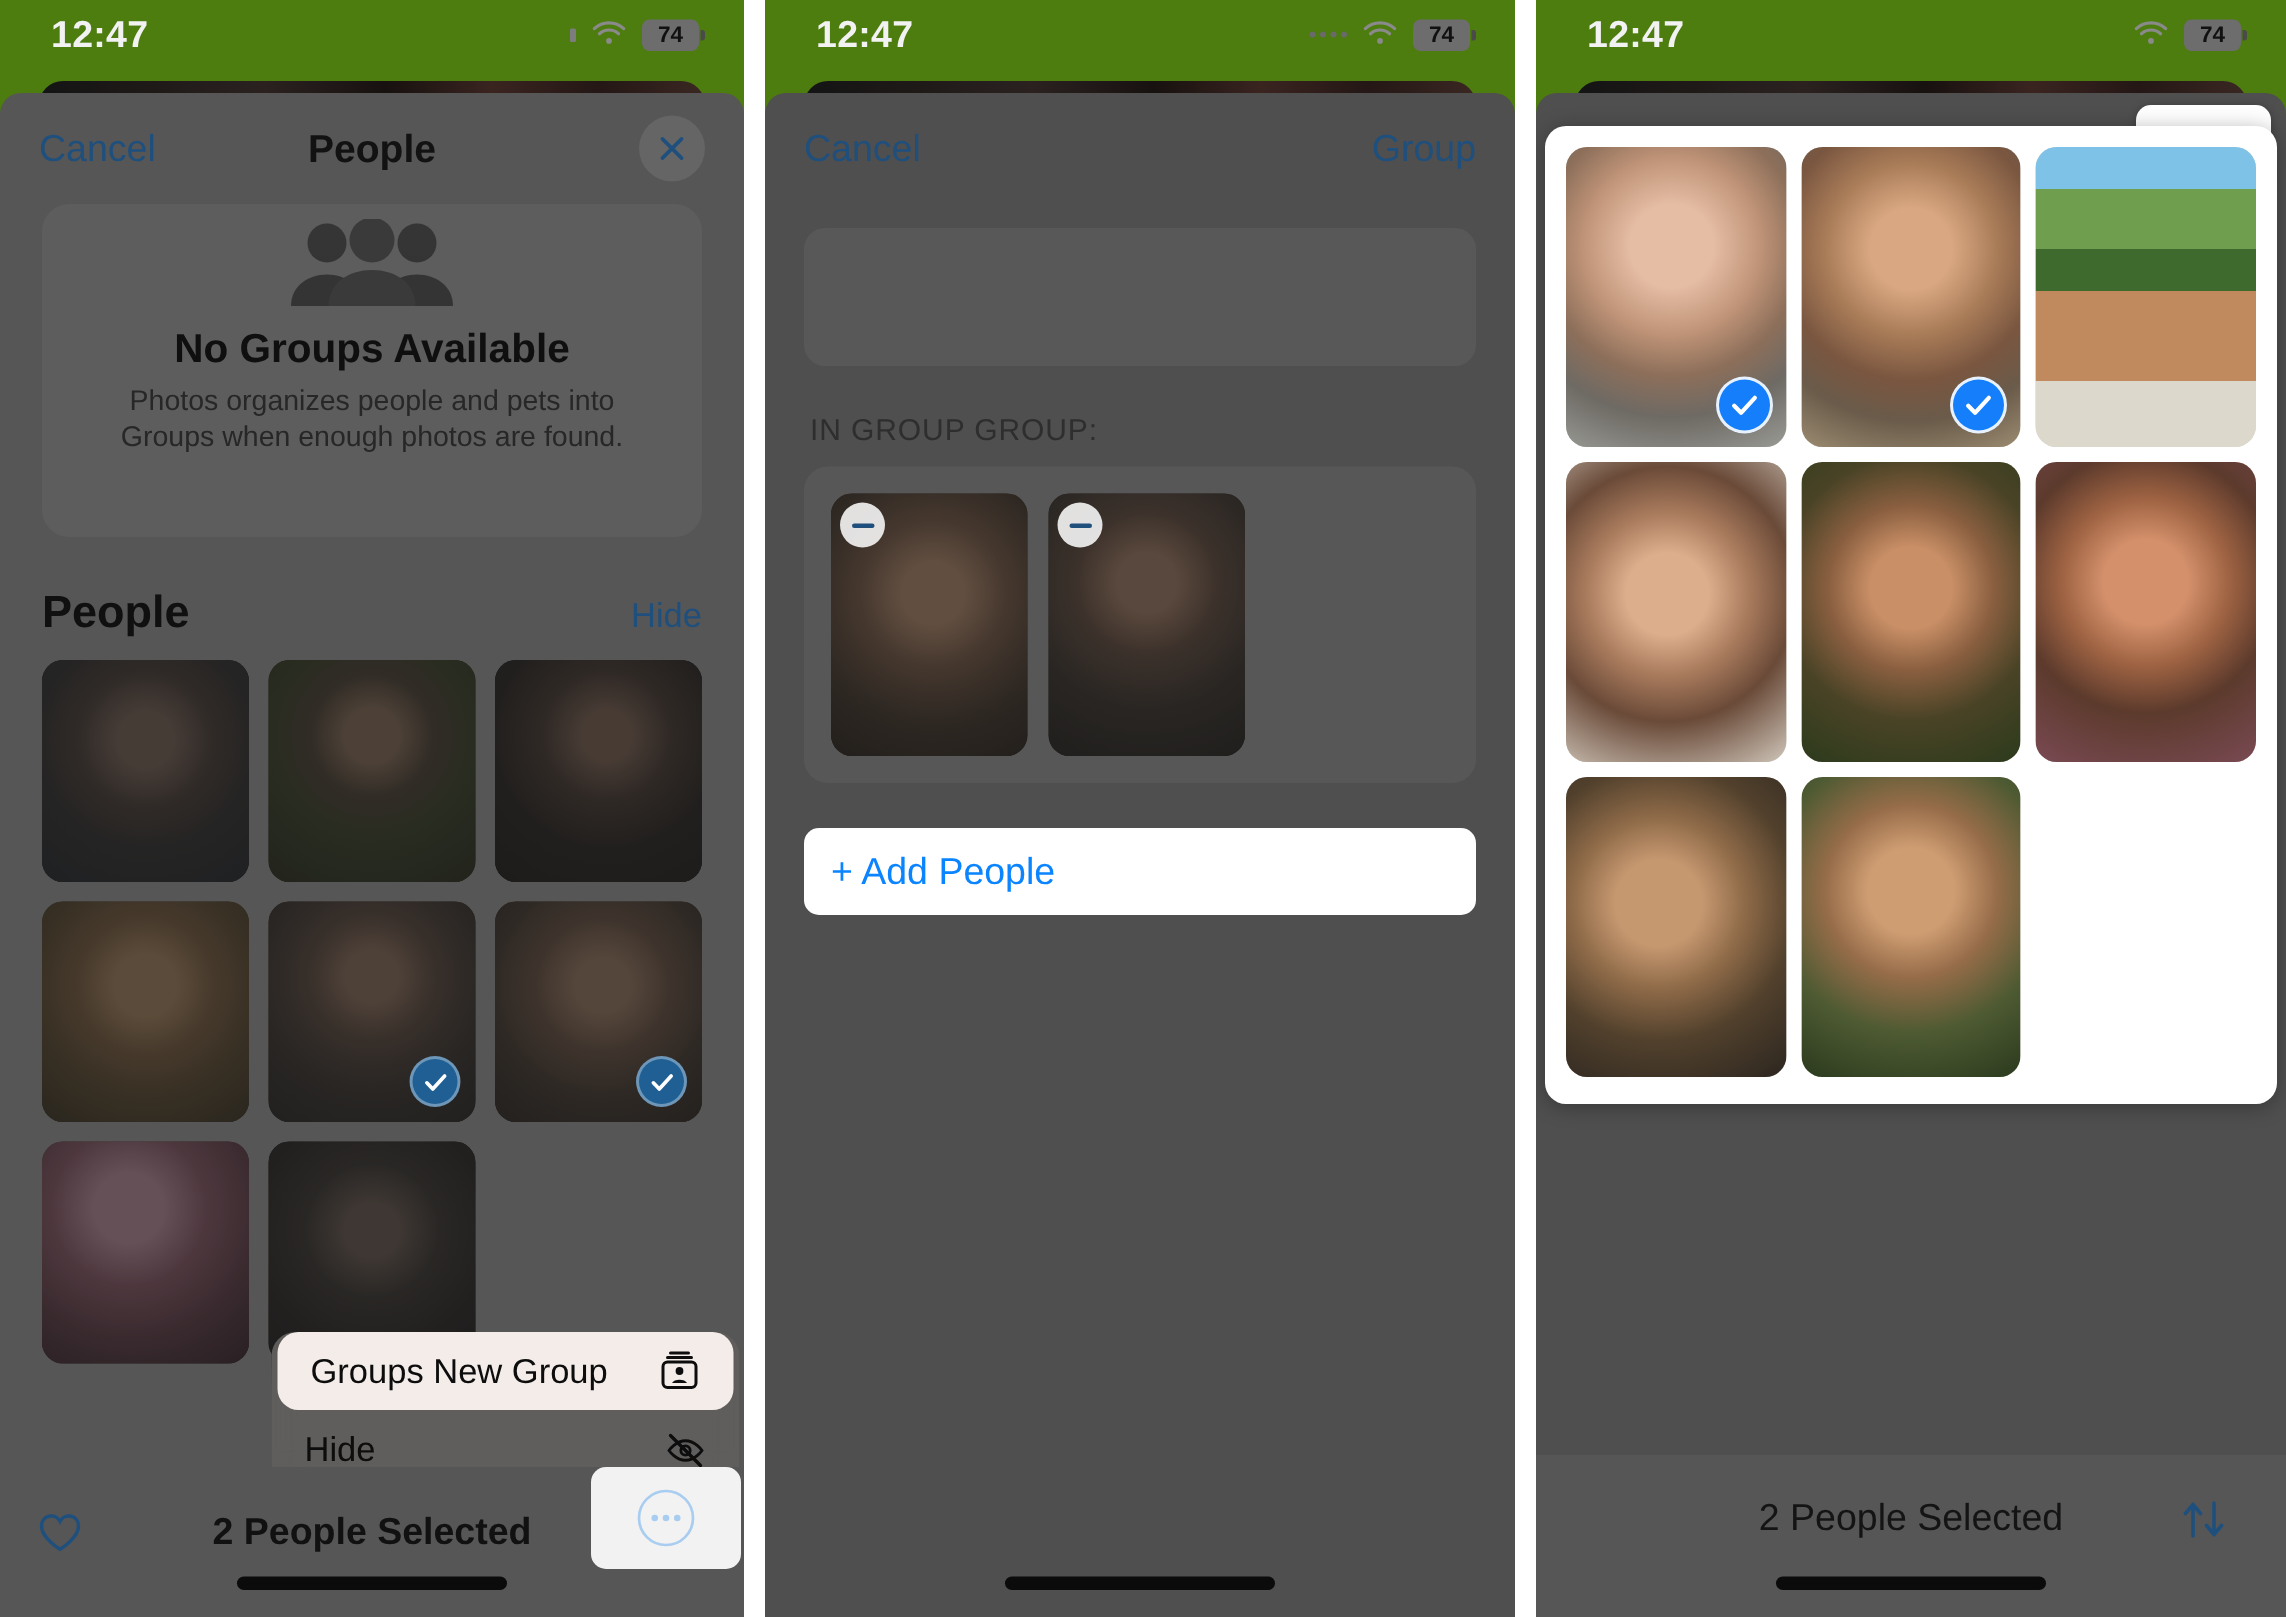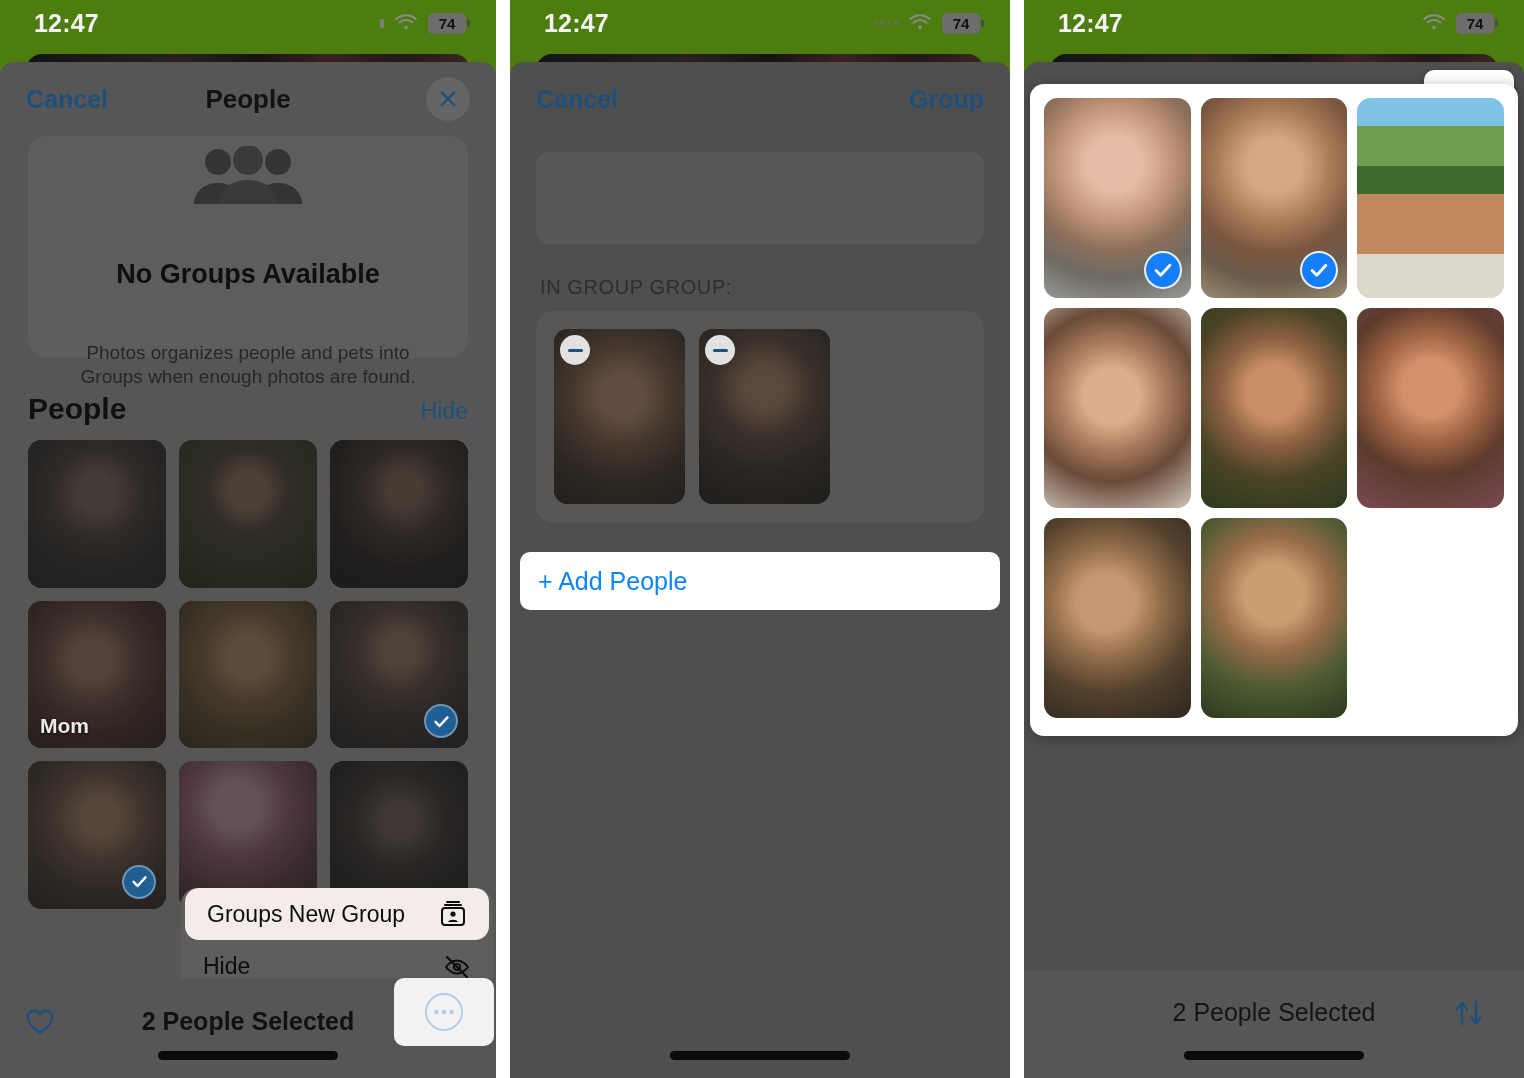--- a/index.html
+++ b/index.html
@@ -67,21 +67,21 @@
     border-radius: 14px 14px 0 0;
     z-index: 5;
     overflow: hidden;
   }
   .sheet-dim { background: #4f4f4f; }
 
   .nav {
     height: 74px; display: flex; align-items: center;
     padding: 0 26px; position: relative;
   }
-  .nav-left, .nav-right { font-size: 25px; color: #1f4f7d; font-weight: bold; }
+  .nav-left, .nav-right { font-size: 25px; color: #1f4f7d; }
   .nav-title {
     position: absolute; left: 0; right: 0; text-align: center;
     font-size: 26px; font-weight: 700; color: #121212;
     pointer-events: none;
   }
   .nav .spacer { flex: 1; }
   .xbtn {
     width: 44px; height: 44px; border-radius: 50%;
     background: rgba(255,255,255,.09);
     display: flex; align-items: center; justify-content: center;
@@ -98,21 +98,20 @@
     box-shadow: 0 1px 6px rgba(0,0,0,.25);
   }
 
   
   .nogroups {
     margin: 0 28px; height: 222px;
     background: rgba(255,255,255,.045);
     border-radius: 18px;
     display: flex; flex-direction: column; align-items: center;
     padding-top: 10px;
-    gap: 43px;
   }
   .people-glyph { margin-bottom: 6px; opacity:.85; }
   .ng-title { font-size: 27px; font-weight: 700; color: #0f0f0f; margin-top: 2px; }
   .ng-sub {
     font-size: 19px; color: #272727; text-align: center;
     line-height: 1.28; margin-top: 8px; max-width: 340px;
   }
   .sec-head {
     display: flex; align-items: baseline; justify-content: space-between;
     padding: 34px 28px 14px;
@@ -205,21 +204,21 @@
     border-radius: 14px; overflow: hidden; background:#2a2622;
   }
   .minus {
     position: absolute; left: 6px; top: 6px; z-index: 4;
     width: 30px; height: 30px; border-radius: 50%;
     background: rgba(245,245,245,.9);
     display: flex; align-items: center; justify-content: center;
   }
   .minus span { width: 15px; height: 3px; background: #1f4f7d; border-radius: 2px; display:block; }
   .addpeople {
-    margin: 30px 10px 0; height: 58px; background: #ffffff;
+    margin: 30px 26px 0; height: 58px; background: #ffffff;
     border-radius: 10px; display: flex; align-items: center;
     padding-left: 18px; font-size: 25px; color: #0a84ff; font-weight: 500;
   }
 
   
   .whitecard {
     position: absolute; left: 6px; right: 6px; top: 84px;
     background: #ffffff; border-radius: 14px;
     padding: 14px 14px 18px;
     z-index: 20;
@@ -315,25 +314,20 @@
             <div class="ph" style="background:radial-gradient(circle at 50% 36%, #6b5448 0 16%, #3a2e28 38%, #22201f 62%, #15181c 100%)"></div>
             <div class="dimmer"></div>
           </div>
           <div class="face">
             <div class="ph" style="background:radial-gradient(circle at 50% 34%, #7a5f4a 0 15%, #3d3225 34%, #2a3118 58%, #1b2010 100%)"></div>
             <div class="dimmer"></div>
           </div>
           <div class="face">
             <div class="ph" style="background:radial-gradient(circle at 54% 34%, #6d5344 0 14%, #3a2b23 34%, #191512 62%, #100e0c 100%)"></div>
             <div class="dimmer"></div>
-          </div>
-          <div class="face">
-            <div class="ph" style="background:radial-gradient(circle at 46% 40%, #8a6452 0 17%, #5a3a2e 38%, #3a1f1a 64%, #241311 100%)"></div>
-            <div class="dimmer"></div>
-            <div class="face-name">Mom</div>
           </div>
           <div class="face">
             <div class="ph" style="background:radial-gradient(circle at 50% 38%, #9a7650 0 18%, #6b4f30 40%, #4a391f 66%, #2d2414 100%)"></div>
             <div class="dimmer"></div>
           </div>
           <div class="face">
             <div class="ph" style="background:radial-gradient(circle at 50% 34%, #7d5f4c 0 15%, #4a382d 36%, #2a241f 64%, #1a1815 100%)"></div>
             <div class="dimmer"></div>
             <div class="tick">
               <svg viewBox="0 0 24 24">

